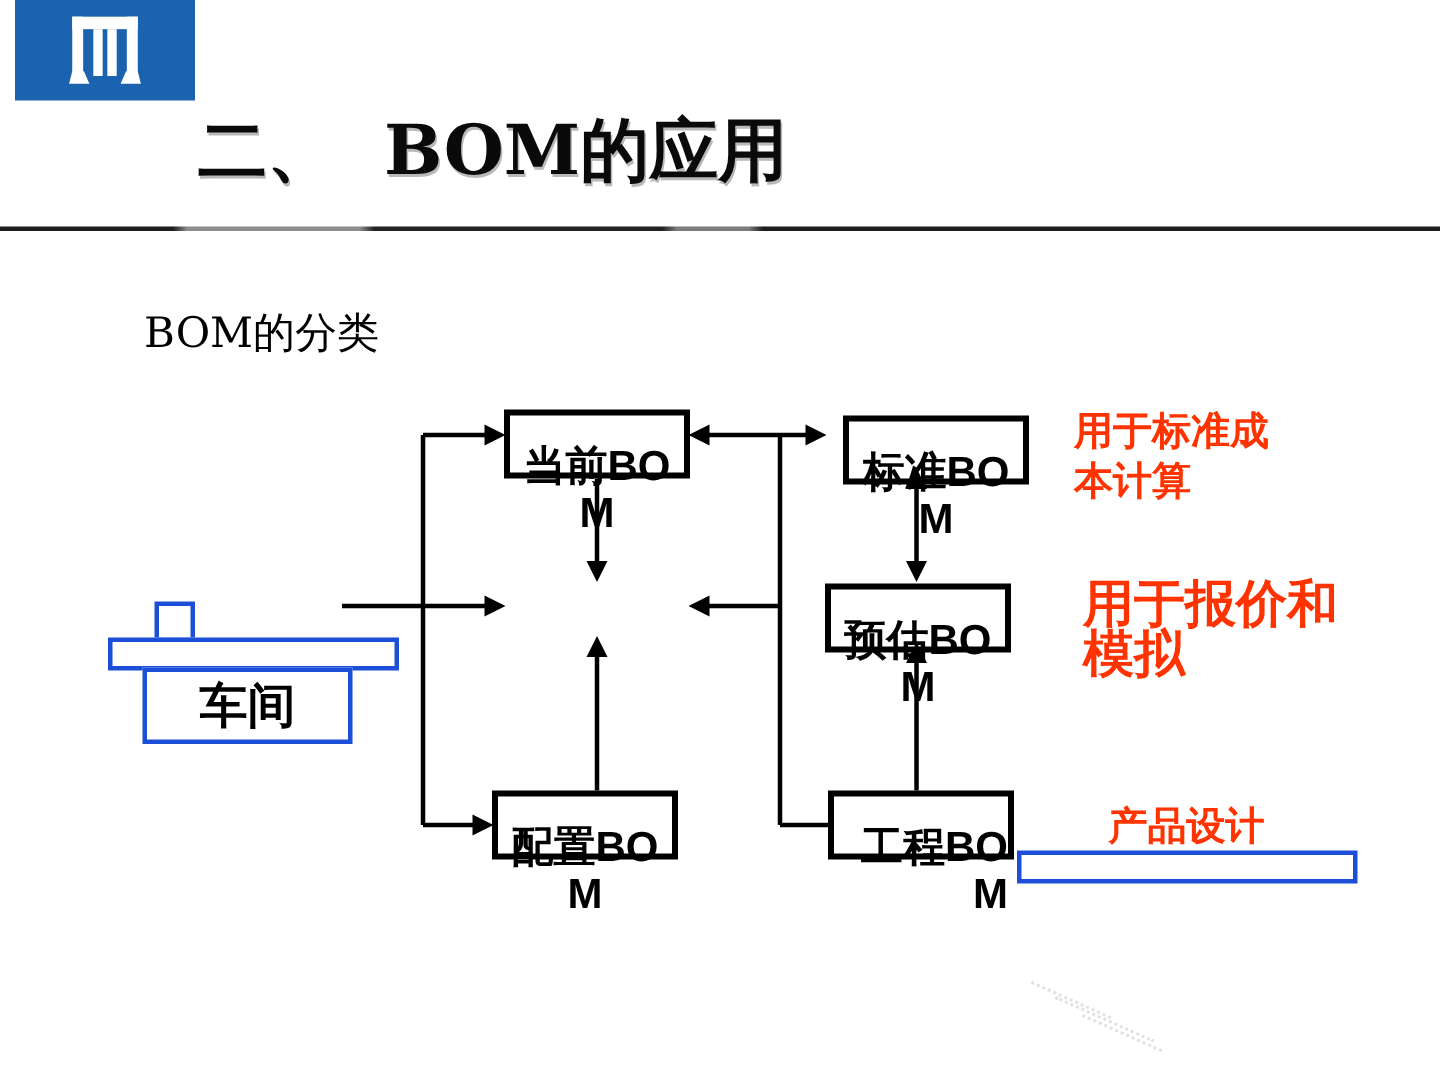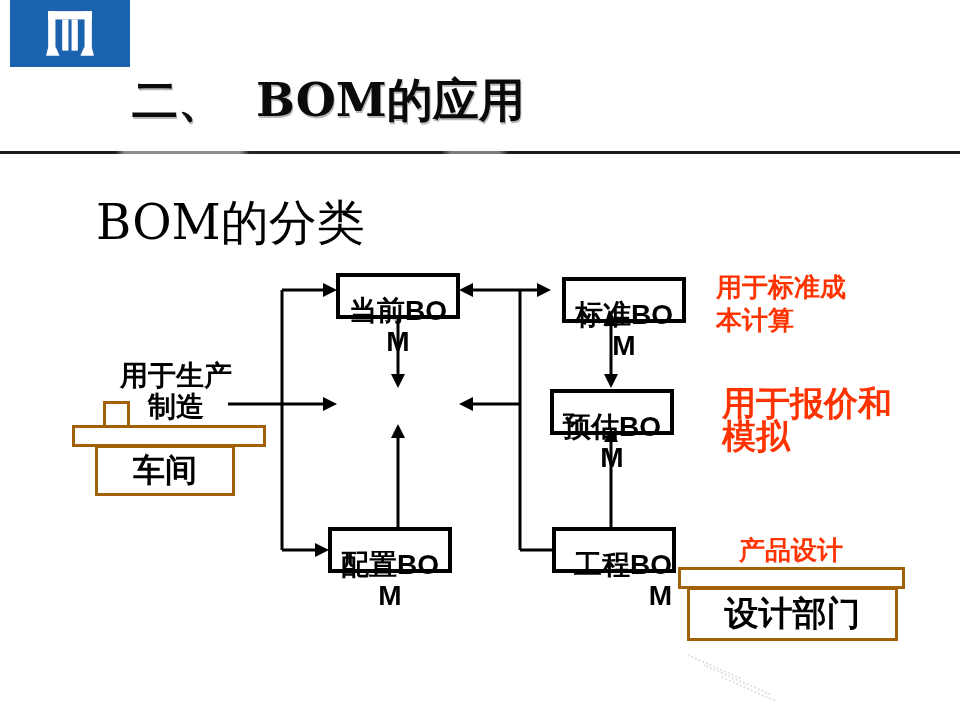--- a/index.html
+++ b/index.html
@@ -22,40 +22,40 @@
   .divider{
     position:absolute;left:0;top:151px;width:960px;height:3px;
     background:linear-gradient(to right,
       #1d1d1d 0%,#1d1d1d 12%,#8d8d8d 13%,#8d8d8d 25%,
       #222 26%,#222 46%,#7c7c7c 47%,#7c7c7c 52%,
       #1d1d1d 53%,#1d1d1d 100%);
   }
   .section-heading{
     position:absolute;left:96px;top:200px;
     font-family:"DejaVu Serif","Liberation Serif",serif;
-    font-size:48px;line-height:44px;color:#000;
+    font-size:28px;line-height:44px;color:#000;
   }
   
   .bom-box{
     position:absolute;width:124px;height:46px;box-sizing:border-box;
     border:4px solid #000;background:#fff;z-index:2;
     text-align:center;font-weight:700;font-size:28px;line-height:31px;
     padding-top:18px;
   }
   .bom-box span{display:block;}
   #box-current{left:336px;top:273px;}
   #box-standard{left:550px;top:277px;margin-left:12px;}
   #box-operation{left:336px;top:389px;}
   #box-estimated{left:550px;top:389px;}
   #box-configured{left:328px;top:527px;}
   #box-engineering{left:552px;top:527px;text-align:right;}
   
   .connectors{position:absolute;left:0;top:0;width:960px;height:720px;z-index:3;pointer-events:none;}
   
-  .desk-part{position:absolute;box-sizing:border-box;border:3px solid #a16207;background:#fff;z-index:2;}
+  .desk-part{position:absolute;box-sizing:border-box;border:3px solid #1d4ed8;background:#fff;z-index:2;}
   #ws-chimney{left:103px;top:401px;width:27px;height:27px;}
   #ws-top{left:72px;top:425px;width:194px;height:22px;}
   #ws-body{left:95px;top:445px;width:140px;height:51px;
     display:flex;align-items:center;justify-content:center;
     font-size:32px;font-weight:700;}
   #dd-top{left:678px;top:567px;width:227px;height:22px;}
   #dd-body{left:687px;top:587px;width:211px;height:54px;
     display:flex;align-items:center;justify-content:center;
     font-size:34px;font-weight:700;}
   
@@ -153,28 +153,21 @@
     </g>
   </svg>
 
   <div class="desk-part" id="ws-chimney"></div>
   <div class="desk-part" id="ws-top"></div>
   <div class="desk-part" id="ws-body">
     <span>车间</span>
   </div>
 
   <div class="desk-part" id="dd-top"></div>
-  <div class="desk-part" id="dd-body">
-    <span>设计部门</span>
-  </div>
 
-  <div class="anno" id="anno-production">
-    <span>用于生产</span>
-    <span>制造</span>
-  </div>
   <div class="anno red" id="anno-standard-cost">
     <span>用于标准成</span>
     <span>本计算</span>
   </div>
   <div class="anno red" id="anno-quotation">
     <span>用于报价和</span>
     <span>模拟</span>
   </div>
   <div class="anno red" id="anno-product-design">产品设计</div>
 

